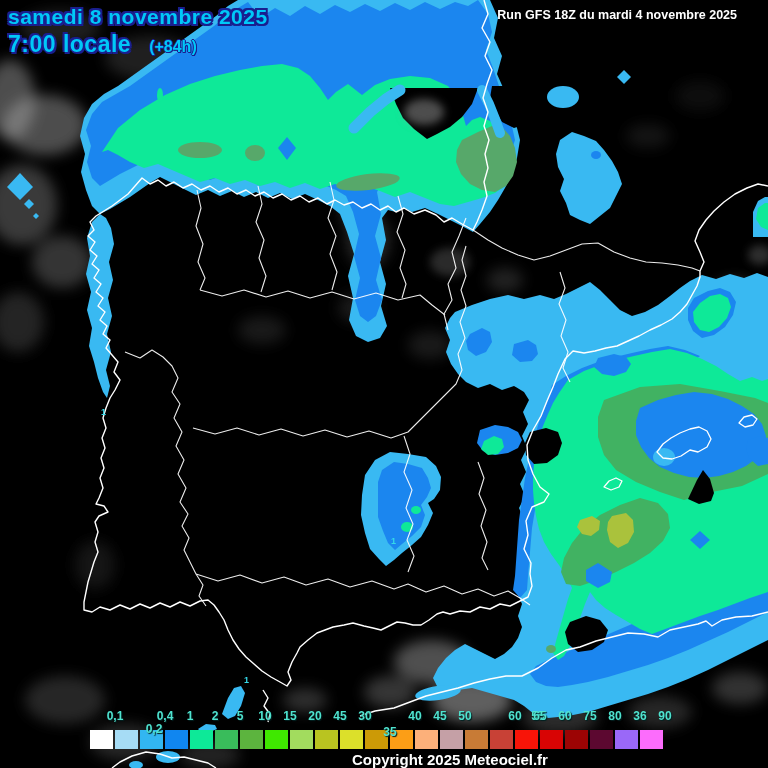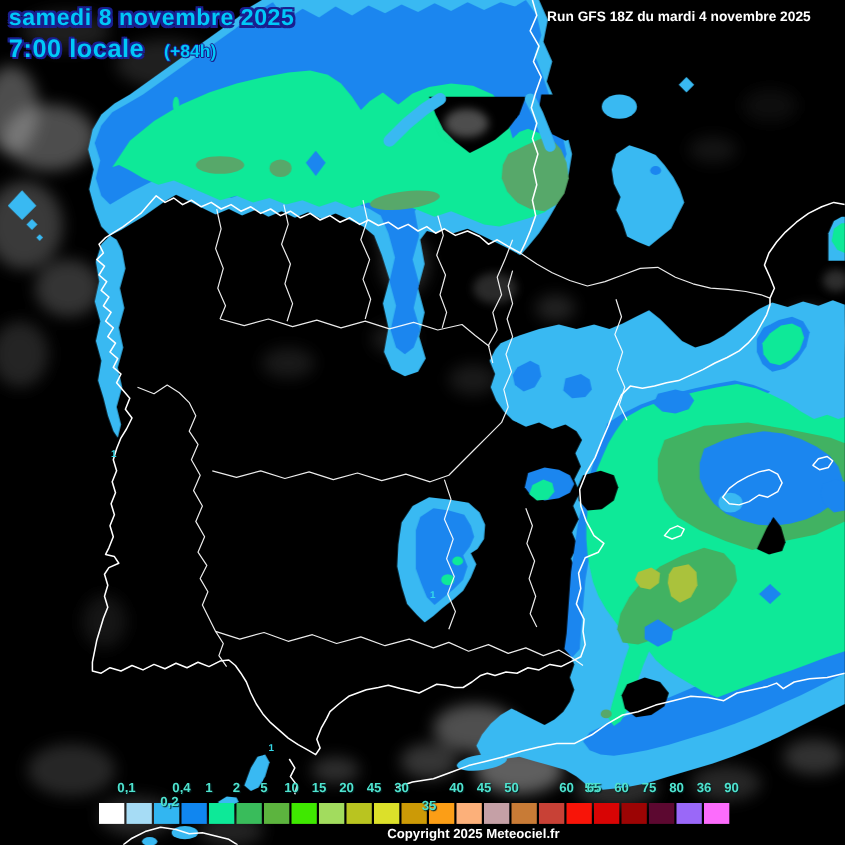--- a/index.html
+++ b/index.html
@@ -14,21 +14,21 @@
   .hdr-time{font-size:23px;font-weight:bold;color:#00c8f8;letter-spacing:.5px;
     text-shadow:-2px 0 0 #1a1f8f,2px 0 0 #1a1f8f,0 -2px 0 #1a1f8f,0 2px 0 #1a1f8f,
     2px 2px 0 #1a1f8f,-2px -2px 0 #1a1f8f;}
   .hdr-offset{font-size:16px;font-weight:bold;color:#00c8f8;
     text-shadow:-1px 0 0 #1a1f8f,1px 0 0 #1a1f8f,0 -1px 0 #1a1f8f,0 1px 0 #1a1f8f,1px 1px 0 #1a1f8f;}
   .hdr-sub{position:absolute;left:8px;top:70px;font-size:14.5px;font-weight:bold;color:#00c8f8;
     text-shadow:-1px 0 0 #1a1f8f,1px 0 0 #1a1f8f,0 -1px 0 #1a1f8f,0 1px 0 #1a1f8f,
     1px 1px 0 #1a1f8f,-1px -1px 0 #1a1f8f;}
   .run-info{position:absolute;right:31px;top:8px;font-size:12.5px;font-weight:bold;color:#fff;
     text-shadow:1px 1px 1px #000;}
-  .copyright{position:absolute;left:352px;top:751px;font-size:12px;font-weight:bold;color:#fff;
+  .copyright{position:absolute;left:352px;top:751px;font-size:15px;font-weight:bold;color:#fff;
     text-shadow:1px 1px 1px #000;}
   .swatch{position:absolute;top:730px;width:23px;height:19px;}
   .lg-label{position:absolute;top:709px;width:28px;text-align:center;font-size:12px;font-weight:bold;
     text-shadow:1px 1px 1px #022;}
   .pt-label{position:absolute;font-size:9px;font-weight:bold;color:#35d8e8;line-height:9px;}
   .cloud{pointer-events:none;}
 </style>
 </head>
 <body>
 

